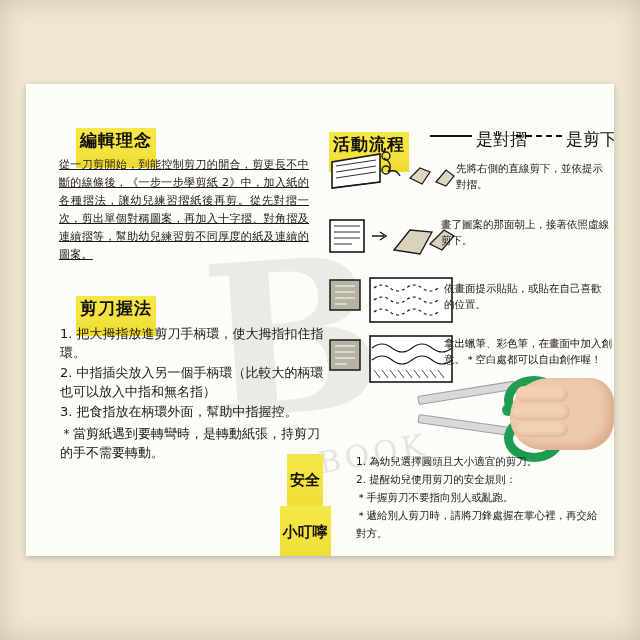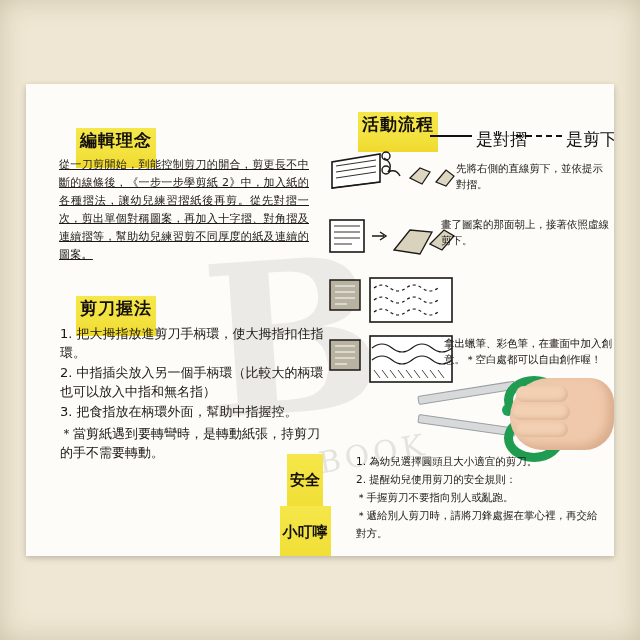--- a/index.html
+++ b/index.html
@@ -78,21 +78,21 @@
     font-family: "DejaVu Sans", "Liberation Sans", sans-serif;
     font-weight: 700;
     font-size: 17px;
     color: #14110d;
     letter-spacing: 1px;
     padding: 1px 4px 16px 4px;
     background: linear-gradient(to bottom, #f5e74a 0%, #f3e23f 60%, #efd92e 100%);
     white-space: nowrap;
   }
   #h-edit { left: 50px; top: 44px; }
-  #h-flow { left: 303px; top: 28px; margin-left: 29px; }
+  #h-flow { left: 303px; top: 48px; }
   #h-grip { left: 50px; top: 212px; }
 
   .body-text {
     position: absolute;
     font-size: 11px;
     line-height: 18px;
     color: #1b1815;
     letter-spacing: 0.3px;
     text-decoration: underline;
   }
@@ -305,20 +305,21 @@
         <rect x="44" y="6" width="82" height="46" fill="#fff" stroke="#1b1815" stroke-width="1.6"></rect>
         <path d="M46 18 q10 -8 20 0 t20 0 t20 0 t20 0" fill="none" stroke="#1b1815" stroke-width="1.2"></path>
         <path d="M46 30 q10 -8 20 0 t20 0 t20 0 t20 0" fill="none" stroke="#1b1815" stroke-width="1.2"></path>
         <g stroke="#1b1815" stroke-width="0.8">
           <path d="M48 40 l6 8 M56 40 l6 8 M64 40 l6 8 M72 40 l6 8 M80 40 l6 8 M88 40 l6 8 M96 40 l6 8 M104 40 l6 8 M112 40 l6 8"></path>
         </g>
       </svg>
 
       <div class="flow-step" id="fs2">畫了圖案的那面朝上，接著依照虛線剪下。</div>
       <div class="flow-step" id="fs1">先將右側的直線剪下，並依提示對摺。</div>
+      <div class="flow-step" id="fs3">依畫面提示貼貼，或貼在自己喜歡的位置。</div>
       <div class="flow-step" id="fs4">拿出蠟筆、彩色筆，在畫面中加入創意。＊空白處都可以自由創作喔！</div>
 
       <div class="heading" id="h-grip">剪刀握法</div>
       <div class="grip-list">
         <div>1. 把大拇指放進剪刀手柄環，使大拇指扣住指環。</div>
         <div>2. 中指插尖放入另一個手柄環（比較大的柄環也可以放入中指和無名指）</div>
         <div>3. 把食指放在柄環外面，幫助中指握控。</div>
         <div class="grip-note">＊當剪紙遇到要轉彎時，是轉動紙張，持剪刀的手不需要轉動。</div>
       </div>
 

